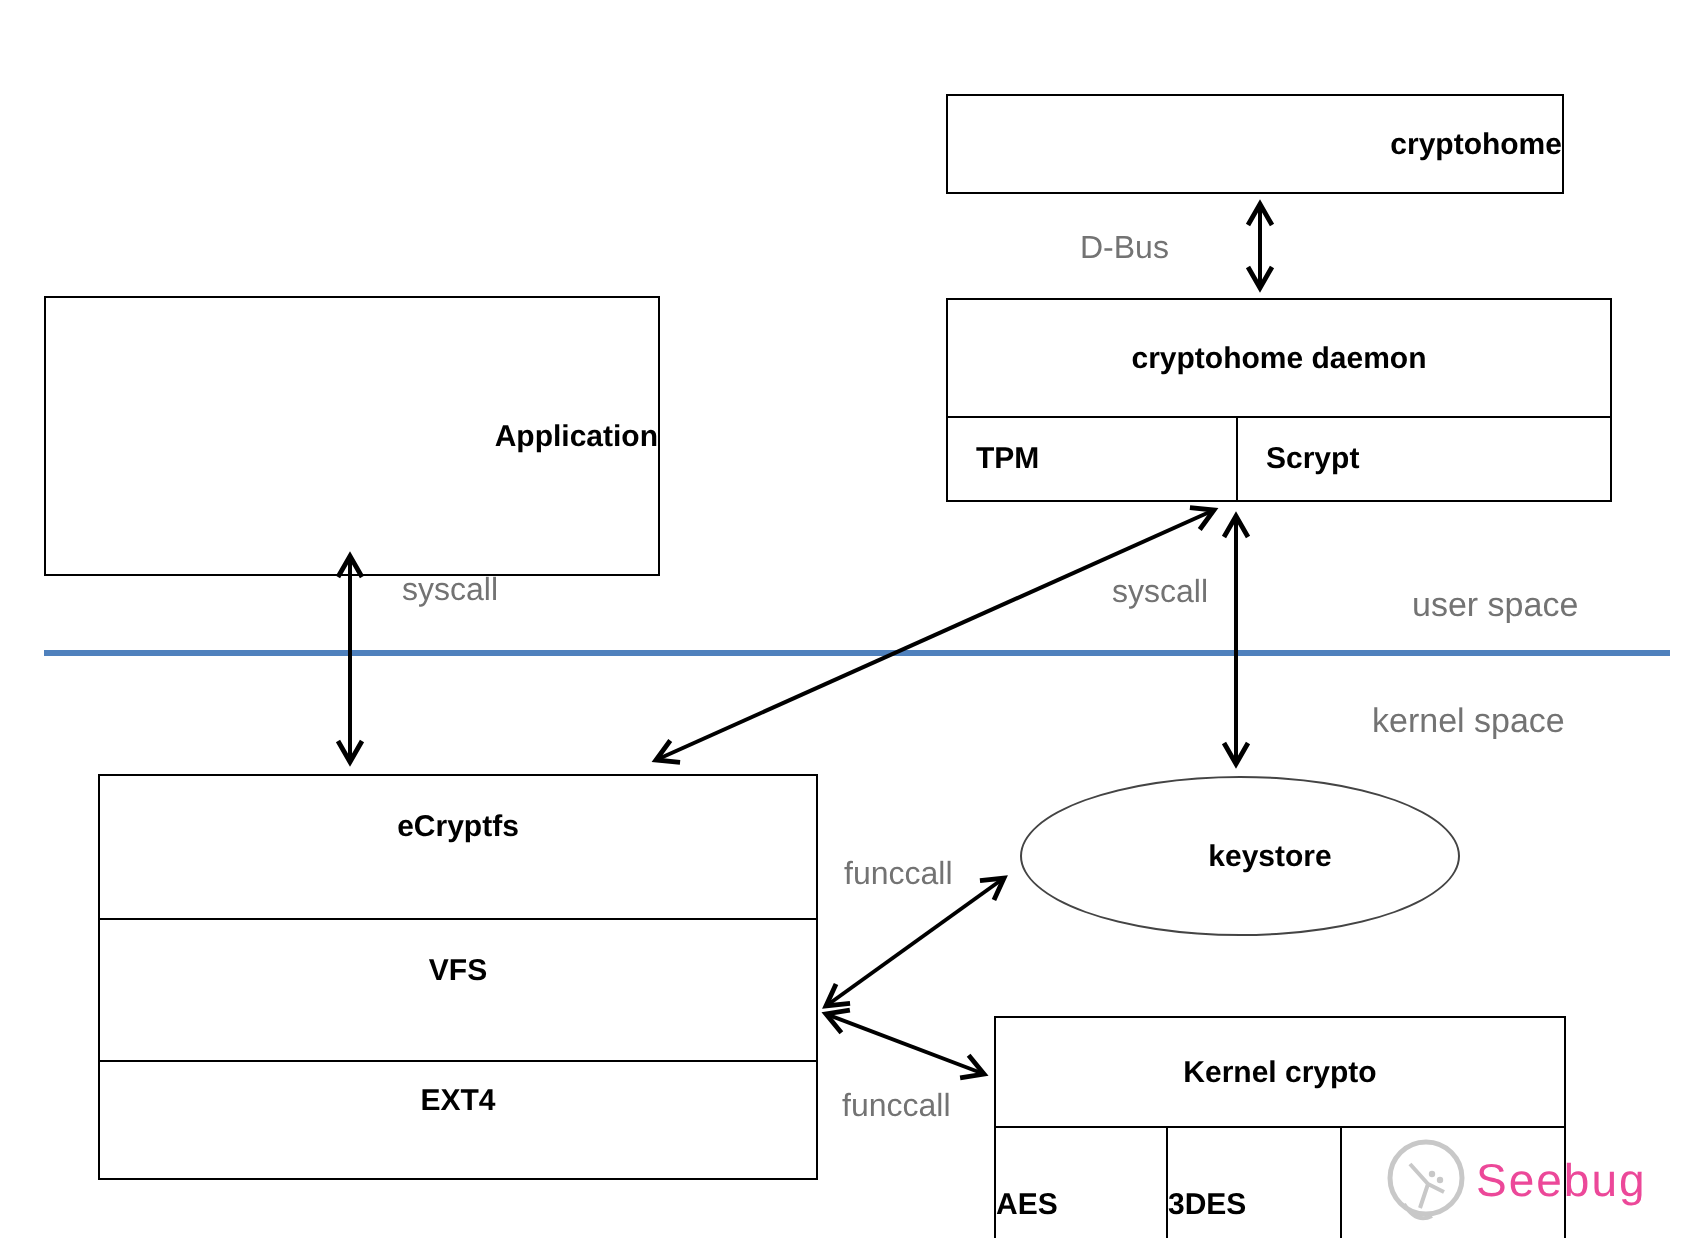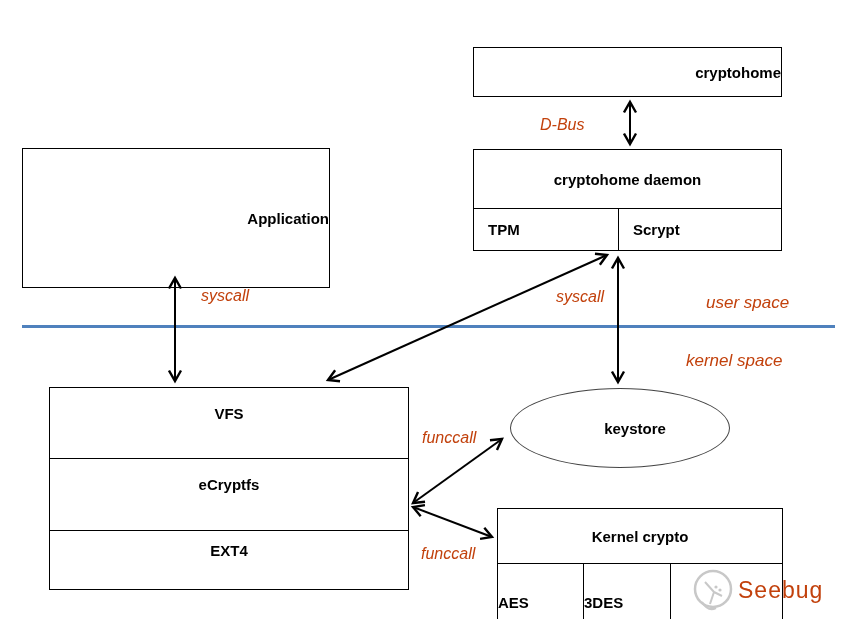--- a/index.html
+++ b/index.html
@@ -23,21 +23,21 @@
     font-size: 15px;
   }
   .center-both {
     display: flex;
     align-items: center;
     justify-content: flex-end;
   }
   
   #cryptohome-box { left: 473px; top: 47px; width: 309px; height: 50px; }
   
-  #daemon-box { left: 473px; top: 149px; width: 309px; height: 102px; display: flex; flex-direction: column; }
+  #daemon-box { left: 473px; top: 149px; width: 333px; height: 102px; display: flex; flex-direction: column; }
   #daemon-header { height: 59px; border-bottom: 1.5px solid #000; box-sizing: border-box;
                    display: flex; align-items: center; justify-content: center; }
   #daemon-cells { flex: 1; display: flex; }
   .daemon-cell { display: flex; align-items: center; padding-left: 14px; box-sizing: border-box; }
   #daemon-cell-tpm { width: 145px; border-right: 1.5px solid #000; }
   #daemon-cell-scrypt { flex: 1; }
   
   #application-box { left: 22px; top: 148px; width: 308px; height: 140px; }
   
   #fs-stack { left: 49px; top: 387px; width: 360px; height: 203px; display: flex; flex-direction: column; }
@@ -57,35 +57,35 @@
   #kernel-crypto-header { height: 55px; border-bottom: 1.5px solid #000; box-sizing: border-box;
                           display: flex; align-items: center; justify-content: center; }
   #kernel-crypto-cells { flex: 1; display: flex; }
   .kc-cell { display: flex; align-items: center; justify-content: flex-start; box-sizing: border-box; }
   #kc-cell-aes { width: 86px; border-right: 1.5px solid #000; }
   #kc-cell-3des { width: 87px; border-right: 1.5px solid #000; }
   #kc-cell-empty { flex: 1; }
   
   #space-divider { position: absolute; left: 22px; top: 325px; width: 813px; height: 3px; }
   
-  .anno { position: absolute; font-size: 16px; color: #c2410c; white-space: nowrap; font-style: italic; }
+  .anno { position: absolute; font-size: 16px; color: #737373; white-space: nowrap; }
   #label-dbus { left: 540px; top: 116px; }
   #label-syscall-left { left: 201px; top: 287px; }
   #label-syscall-right { left: 556px; top: 288px; }
   #label-user-space { left: 706px; top: 293px; font-size: 17px; }
   #label-kernel-space { left: 686px; top: 351px; font-size: 17px; }
   #label-funccall-top { left: 422px; top: 429px; }
   #label-funccall-bottom { left: 421px; top: 545px; }
   
   #arrows-overlay { position: absolute; left: 0; top: 0; width: 844px; height: 619px; pointer-events: none; }
   
   #watermark {
     position: absolute; left: 692px; top: 568px;
     display: flex; align-items: center; gap: 4px;
-    color: #c2410c;
+    color: #ec4899;
   }
   #watermark-text { font-size: 23px; letter-spacing: 1px; }
 </style>
 </head>
 <body>
 
 <div id="canvas">
 
   <div class="box center-both" id="cryptohome-box">
     <span class="box-label">cryptohome</span>
@@ -103,25 +103,25 @@
         <span class="box-label">Scrypt</span>
       </div>
     </div>
   </div>
 
   <div class="box center-both" id="application-box">
     <span class="box-label">Application</span>
   </div>
 
   <div class="box" id="fs-stack">
+    <div class="fs-row" id="fs-row-ecryptfs">
+      <span class="box-label">eCryptfs</span>
+    </div>
     <div class="fs-row" id="fs-row-vfs">
       <span class="box-label">VFS</span>
-    </div>
-    <div class="fs-row" id="fs-row-ecryptfs">
-      <span class="box-label">eCryptfs</span>
     </div>
     <div class="fs-row" id="fs-row-ext4">
       <span class="box-label">EXT4</span>
     </div>
   </div>
 
   <div id="keystore-ellipse">
     <span class="box-label">keystore</span>
   </div>
 

